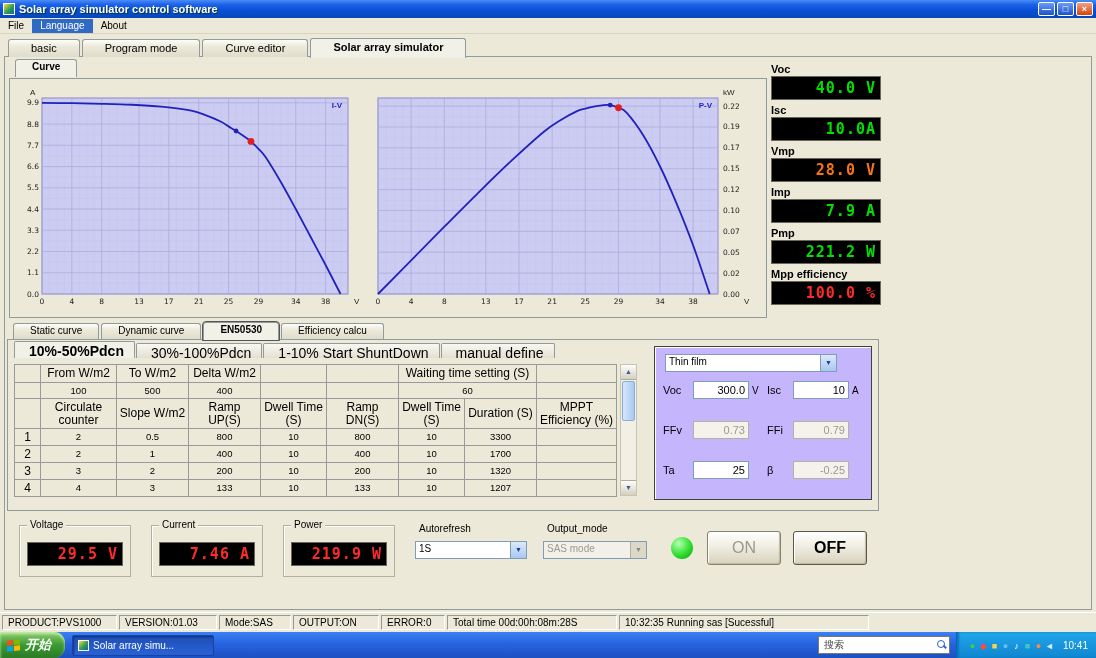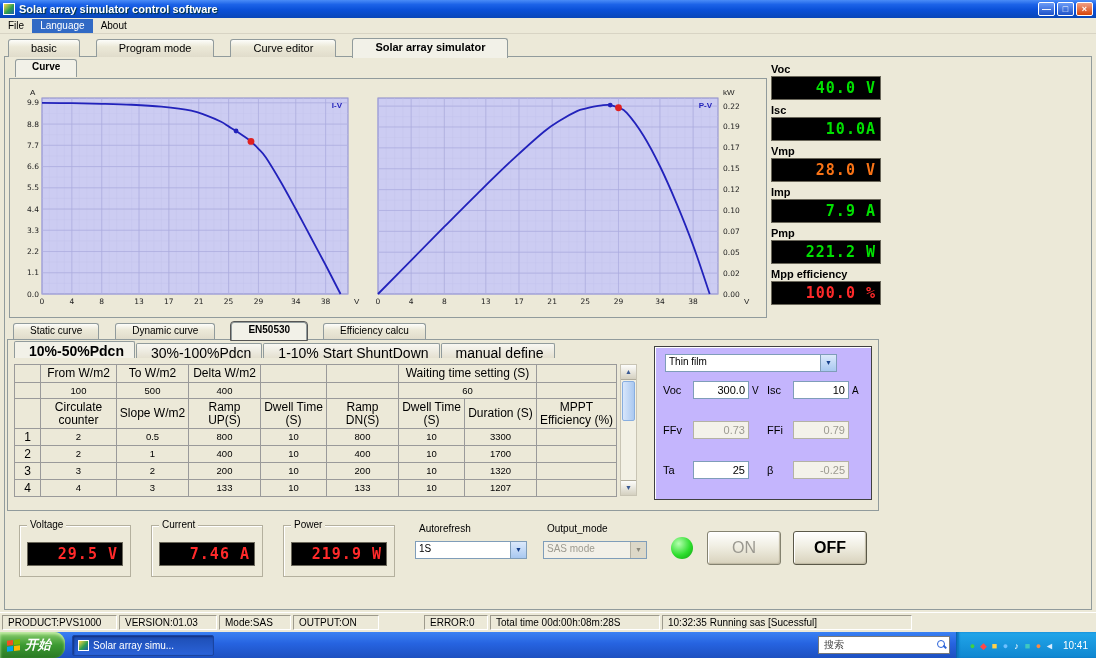--- a/index.html
+++ b/index.html
@@ -21,21 +21,21 @@
 
   
   .menubar{position:absolute;top:18px;left:0;width:1096px;height:16px;background:#ece9d8;
     border-bottom:1px solid #d8d4c4;display:flex;align-items:center;font-size:10px}
   .menu-item{padding:1px 8px;height:14px}
   .menu-item.highlight{background:#316ac5;color:#fff}
 
   
   .tab{border:1px solid #919b9c;border-bottom:none;border-radius:3px 3px 0 0;
     background:linear-gradient(#fdfdfa,#ece9d8 40%,#e0dccb);padding:2px 22px 0 22px;height:18px;
-    margin-right:16px;white-space:nowrap;position:relative}
+    margin-right:2px;white-space:nowrap;position:relative}
   .tab.active{background:#f2f1e8;font-weight:bold;height:20px;margin-top:-2px;z-index:5;margin-bottom:-1px}
   .main-tabs{position:absolute;top:38px;left:8px;height:19px;display:flex;align-items:flex-end;z-index:4}
   .main-page{position:absolute;top:56px;left:4px;width:1088px;height:554px;
     border:1px solid #919b9c;background:#ece9d8}
 
   .inner-tabs{position:absolute;display:flex;align-items:flex-end;z-index:3}
   .inner-tabs .tab{padding:1px 16px 0 16px;height:16px;font-size:10px}
   .inner-tabs .tab.active{height:18px;background:#f2f1e8}
   .subtab{border:1px solid #919b9c;border-bottom:none;border-radius:2px 2px 0 0;
     background:linear-gradient(#f8f7f2,#e4e0d0);padding:1px 10px 0 14px;height:15px;font-size:14px;margin-right:1px}
@@ -562,21 +562,21 @@
     <div class="led-circle" style="left:666px;top:480px"></div>
     <div class="xpbtn disabled" style="left:702px;top:474px;width:74px;height:34px;line-height:32px">ON</div>
     <div class="xpbtn bold" style="left:788px;top:474px;width:74px;height:34px;line-height:32px">OFF</div>
   </div>
 
   <div class="statusbar">
       <div class="status-seg" style="width: 115px;">PRODUCT:PVS1000</div>
       <div class="status-seg" style="width: 98px;">VERSION:01.03</div>
       <div class="status-seg" style="width: 72px;">Mode:SAS</div>
       <div class="status-seg" style="width: 86px;">OUTPUT:ON</div>
-      <div class="status-seg" style="width: 64px; margin-left: 43px;">ERROR:0</div>
+      <div class="status-seg" style="width: 64px;">ERROR:0</div>
       <div class="status-seg" style="width: 170px;">Total time 00d:00h:08m:28S</div>
       <div class="status-seg" style="width: 250px;">10:32:35 Running sas [Sucessful]</div>
     </div>
 
   <div class="taskbar">
     <div class="start-btn">
       <span class="winflag">
         <i style="background:#f25022"></i>
           <i style="background:#7fba00"></i>
           <i style="background:#00a4ef"></i>

